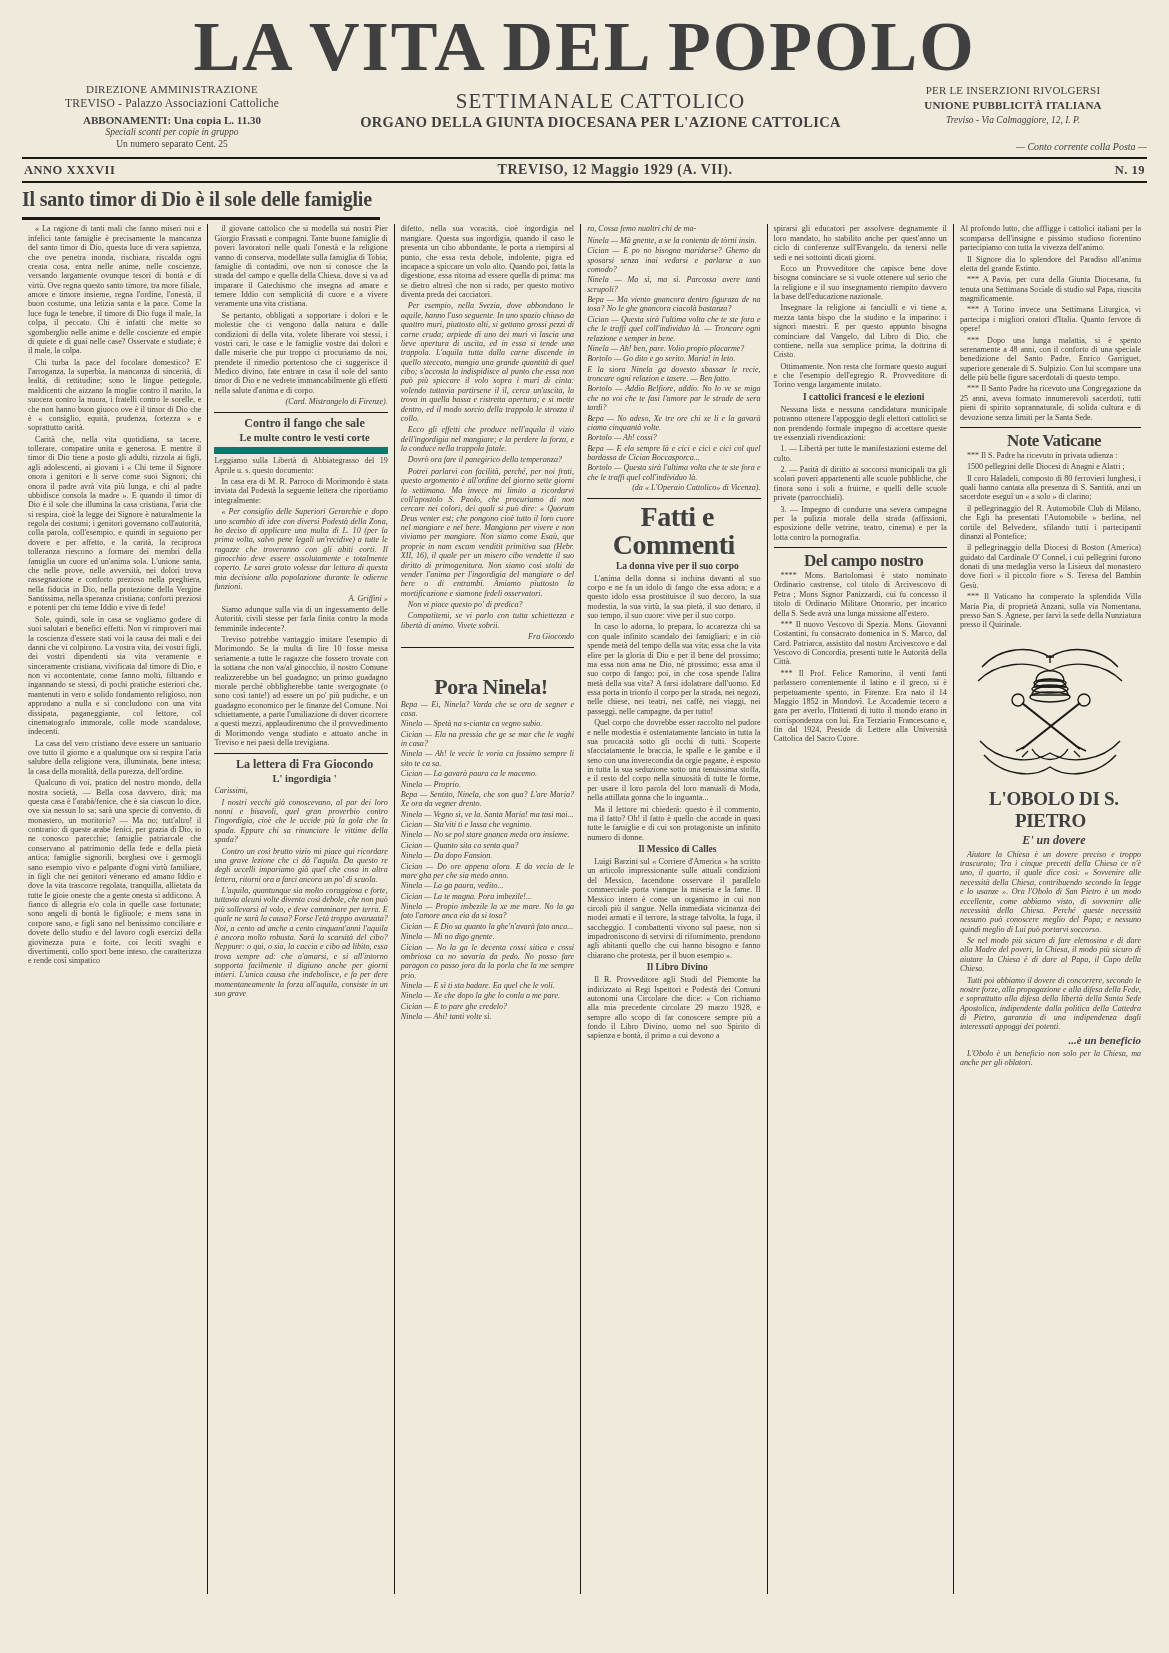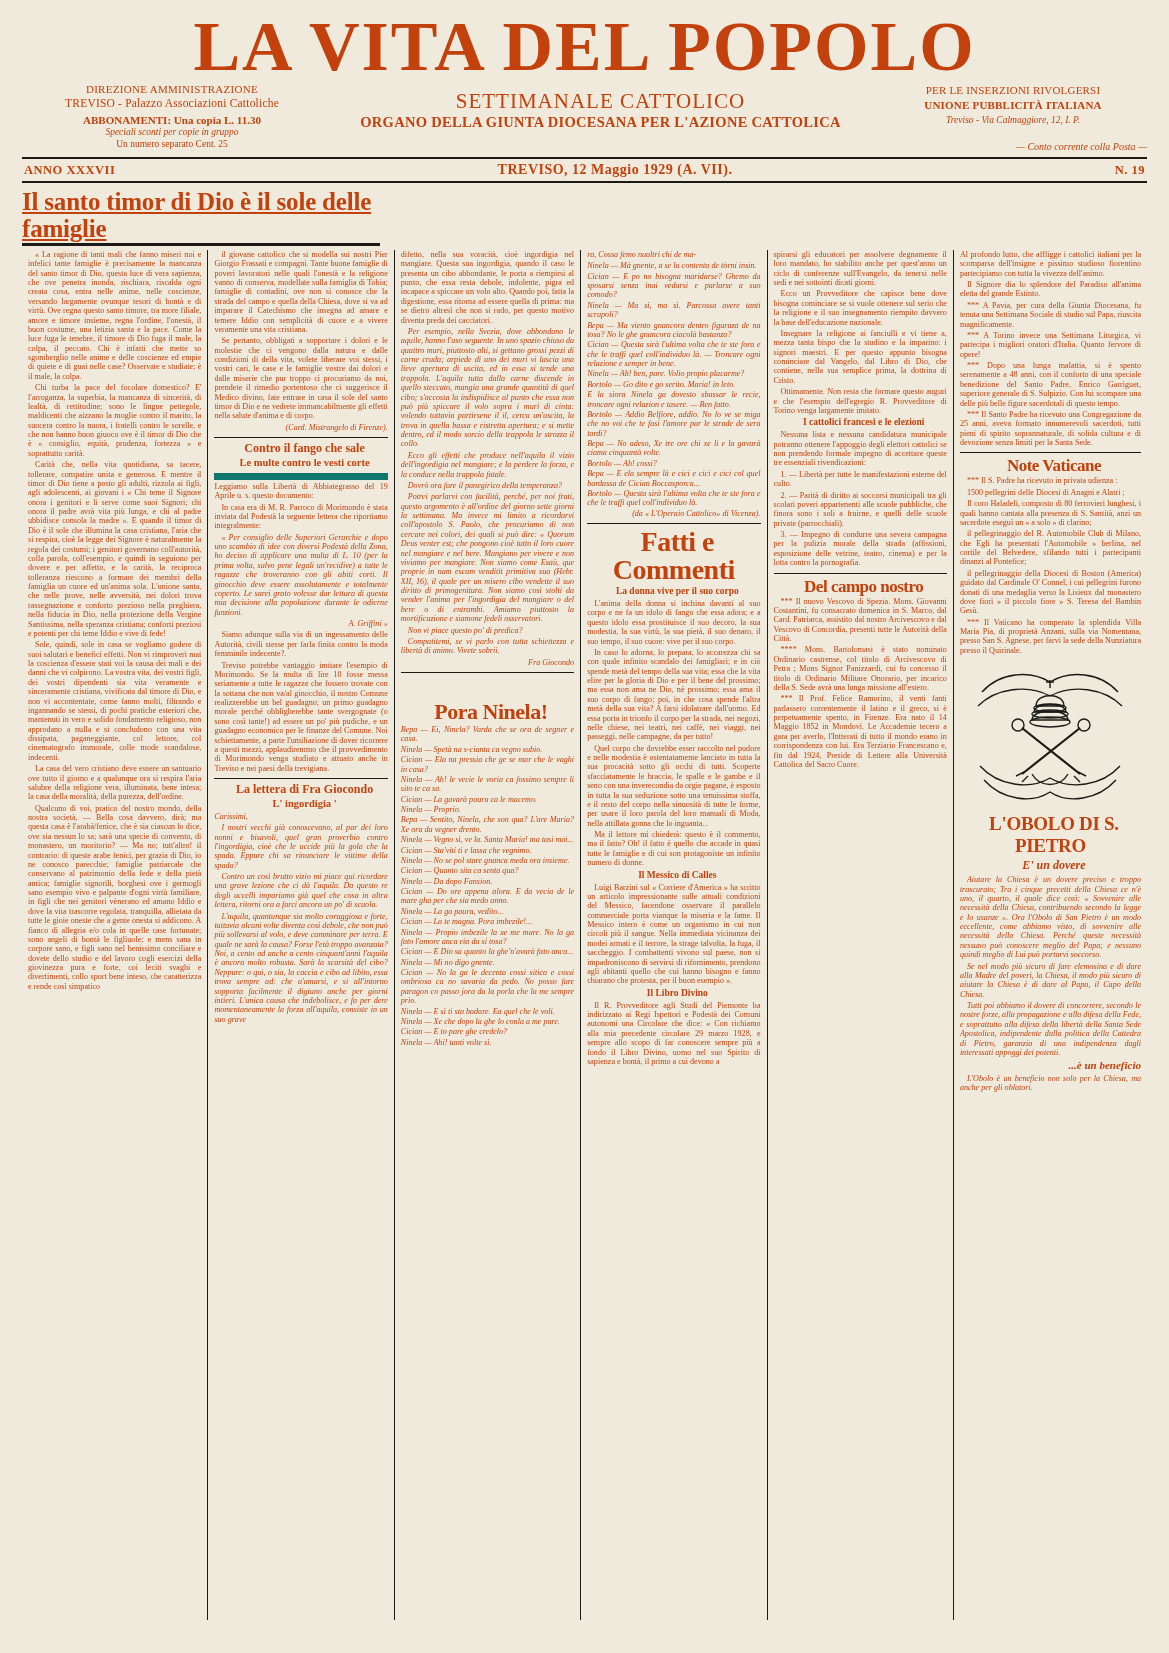--- a/index.html
+++ b/index.html
@@ -8,21 +8,21 @@
     background: #e8e4d4;
   }
   .page {
     width: 1169px;
     height: 1653px;
     position: relative;
     background: #efeadb;
     box-sizing: border-box;
     padding: 10px 22px 8px 22px;
     font-family: "Liberation Serif", serif;
-    color: #c2410c;
+    color: #404040;
     overflow: hidden;
   }
   
   .masthead-title {
     text-align: center;
     font-family: "Liberation Serif", serif;
     font-weight: bold;
     font-size: 70px;
     letter-spacing: 2px;
     line-height: 0.95;
@@ -57,29 +57,28 @@
     font-size: 12.5px;
     font-weight: bold;
     letter-spacing: .5px;
     padding: 3px 2px 3px 2px;
     border-bottom: 2px solid #1a1a17;
   }
   .issue-row .mid { font-weight: bold; font-size: 14px; }
   
   .headline {
     margin: 6px 0 4px 0;
-    font-size: 25px;
+    font-size: 20px;
     font-weight: bold;
     font-family: "Liberation Serif", serif;
     letter-spacing: -.2px;
     width: 358px;
     border-bottom: 3px solid #1a1a17;
-    padding-bottom: 1px;
+    padding-bottom: 7px;
     line-height: 1.05;
-    text-decoration: underline;
   }
   
   .columns {
     display: flex;
     margin-top: 2px;
     height: 1370px;
   }
   .col {
     width: 178px;
     padding: 0 6px;
@@ -306,22 +305,22 @@
       <p>Ecco un Provveditore che capisce bene dove bisogna cominciare se si vuole ottenere sul serio che la religione e il suo insegnamento riempito davvero la base dell'educazione nazionale.</p>
       <p>Insegnare la religione ai fanciulli e vi tiene a, mezza tanta bispo che la studino e la imparino: i signori maestri. E per questo appunto bisogna cominciare dal Vangelo, dal Libro di Dio, che contiene, nella sua semplice prima, la dottrina di Cristo.</p>
       <p>Ottimamente. Non resta che formare questo auguri e che l'esempio dell'egregio R. Provveditore di Torino venga largamente imitato.</p>
       <p class="centerhead-sm">I cattolici francesi e le elezioni</p>
       <p>Nessuna lista e nessuna candidatura municipale potranno ottenere l'appoggio degli elettori cattolici se non prendendo formale impegno di accettare queste tre essenziali rivendicazioni:</p>
       <p>1. — Libertà per tutte le manifestazioni esterne del culto.</p>
       <p>2. — Parità di diritto ai soccorsi municipali tra gli scolari poveri appartenenti alle scuole pubbliche, che finora sono i soli a fruirne, e quelli delle scuole private (parrocchiali).</p>
       <p>3. — Impegno di condurre una severa campagna per la pulizia morale della strada (affissioni, esposizione delle vetrine, teatro, cinema) e per la lotta contro la pornografia.</p>
       <div class="sec-rule"></div>
       <p class="bighead sm2">Del campo nostro</p>
+      <p>**** Mons. Bartolomasi è stato nominato Ordinario castrense, col titolo di Arcivescovo di Petra ; Mons Signor Panizzardi, cui fu concesso il titolo di Ordinario Militare Onorario, per incarico della S. Sede avrà una lunga missione all'estero.</p>
       <p>*** Il nuovo Vescovo di Spezia. Mons. Giovanni Costantini, fu consacrato domenica in S. Marco, dal Card. Patriarca, assistito dal nostro Arcivescovo e dal Vescovo di Concordia, presenti tutte le Autorità della Città.</p>
-      <p>**** Mons. Bartolomasi è stato nominato Ordinario castrense, col titolo di Arcivescovo di Petra ; Mons Signor Panizzardi, cui fu concesso il titolo di Ordinario Militare Onorario, per incarico della S. Sede avrà una lunga missione all'estero.</p>
       <p>*** Il Prof. Felice Ramorino, il venti fanti parlassero correntemente il latino e il greco, si è perpetuamente spento, in Firenze. Era nato il 14 Maggio 1852 in Mondovì. Le Accademie tecero a gara per averlo, l'Intterati di tutto il mondo erano in corrispondenza con lui. Era Terziario Francescano e, fin dal 1924, Preside di Lettere alla Università Cattolica del Sacro Cuore.</p>
     </div>
 
     <div class="col wide">
       <p class="noind">Al profondo lutto, che affligge i cattolici italiani per la scomparsa dell'insigne e pissimo studioso fiorentino partecipiamo con tutta la vivezza dell'animo.</p>
       <p>Il Signore dia lo splendore del Paradiso all'anima eletta del grande Estinto.</p>
       <p>*** A Pavia, per cura della Giunta Diocesana, fu tenuta una Settimana Sociale di studio sul Papa, riuscita magnificamente.</p>
       <p>*** A Torino invece una Settimana Liturgica, vi partecipa i migliori oratori d'Italia. Quanto fervore di opere!</p>
       <p>*** Dopo una lunga malattia, si è spento serenamente a 48 anni, con il conforto di una speciale benedizione del Santo Padre, Enrico Garriguet, superiore generale di S. Sulpizio. Con lui scompare una delle più belle figure sacerdotali di questo tempo.</p>
       <p>*** Il Santo Padre ha ricevuto una Congregazione da 25 anni, aveva formato innumerevoli sacerdoti, tutti pieni di spirito soprannaturale, di solida cultura e di devozione senza limiti per la Santa Sede.</p>

